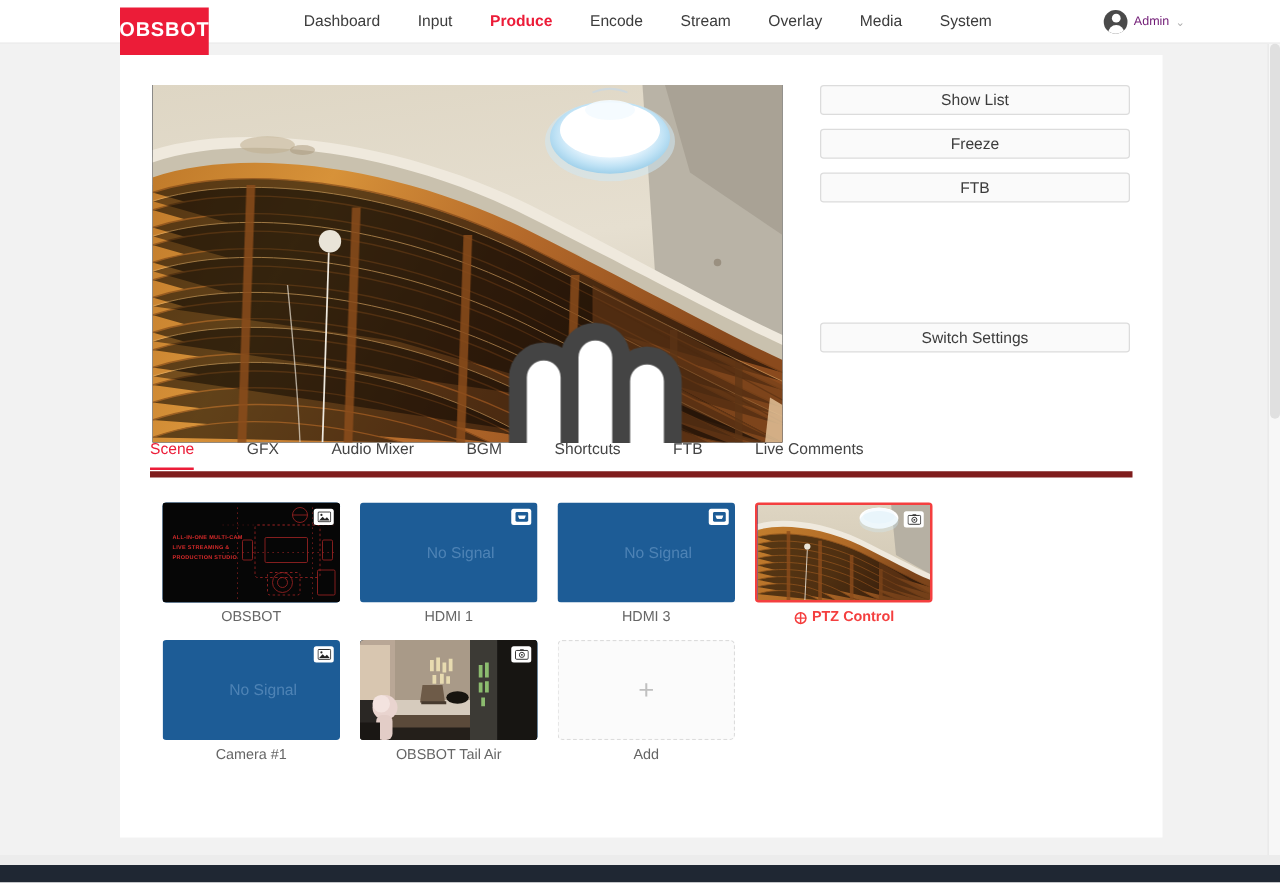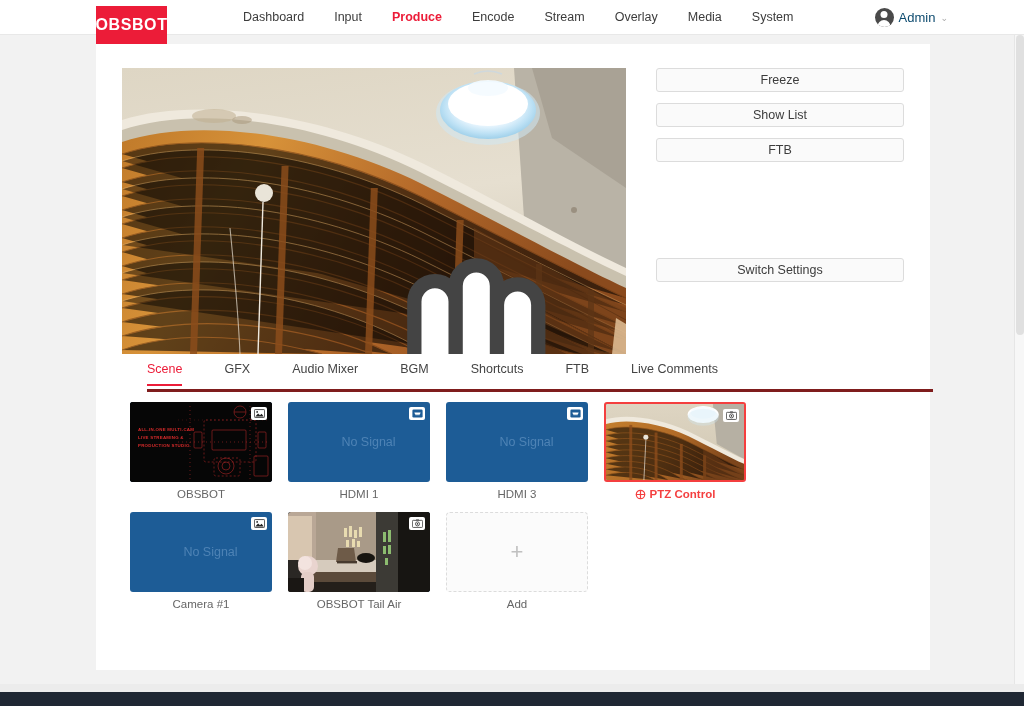--- a/index.html
+++ b/index.html
@@ -46,21 +46,21 @@
     display: inline-block;
   }
   .avatar::before {
     content:""; position:absolute; left:50%; top:3px; transform:translateX(-50%);
     width:7px; height:7px; border-radius:50%; background:#ffffff;
   }
   .avatar::after {
     content:""; position:absolute; left:50%; top:11.5px; transform:translateX(-50%);
     width:13px; height:11px; border-radius:7px 7px 0 0; background:#ffffff;
   }
-  .account-name { font-size: 13px; color: #0c4a6e; }
+  .account-name { font-size: 10px; color: #701a75; }
   .caret { font-size: 9px; color: #aaa; }
 
   
   .card {
     position: absolute; left: 96px; top: 44px;
     width: 834px; height: 626px;
     background: #ffffff;
   }
 
   
@@ -86,23 +86,23 @@
     font-size: 12.5px; color: #3c3c3c;
     display: flex; align-items: center; justify-content: center;
     margin-bottom: 11px; cursor: pointer;
     font-family: "Liberation Sans", sans-serif;
   }
   .obtn.disabled { color: #c4c4c4; background:#fbfbfb; border-color:#e6e6e6; cursor:default; }
   .obtn.switch { margin-top: 96px; }
 
   
   .tabs {
-    position: absolute; left: 24px; top: 318px; width: 786px; height: 30px;
-    border-bottom: 3px solid #7f1d1d;
-    display: flex; align-items: flex-start; margin-left: 27px;
+    position: absolute; left: 24px; top: 308px; width: 786px; height: 30px;
+    border-bottom: 5px solid #7f1d1d;
+    display: flex; align-items: flex-start;
   }
   .tab {
     font-size: 12.5px; color: #444; padding: 0 0 9px 0; margin-right: 42px;
     cursor: pointer; position: relative; white-space: nowrap;
   }
   .tab:last-child { margin-right: 0; }
   .tab.active { color: #ec1c38; }
   .tab.active::after {
     content:""; position:absolute; left:0; right:0; bottom:-1px; height:2px;
     background:#ec1c38;
@@ -302,22 +302,22 @@
           <path d="M352,6 q14,-6 28,0" stroke="#cfd8dc" stroke-width="1.4" fill="none"></path>
         </g>
       </svg>
 
       <svg class="hand-cursor" viewBox="0 0 14 18">
         <path d="M4,8 L4,3.2 a1.3,1.3 0 0 1 2.6,0 L6.6,7.6 L6.6,2.2 a1.3,1.3 0 0 1 2.6,0 L9.2,7.6 L9.2,3.4 a1.3,1.3 0 0 1 2.6,0 L11.8,12 a4.4,4.4 0 0 1 -4.4,4.4 L6.2,16.4 a3.6,3.6 0 0 1 -3.2,-2.1 L1.4,10.6 a1.2,1.2 0 0 1 2,-1.3 Z" fill="#ffffff" stroke="#444444" stroke-width="0.9" stroke-linejoin="round"></path>
       </svg>
     </div>
 
     <div class="btncol">
+      <div class="obtn">Show List</div>
       <div class="obtn">Freeze</div>
-      <div class="obtn">Show List</div>
       <div class="obtn">FTB</div>
       <div class="obtn switch">Switch Settings</div>
     </div>
 
     <div class="tabs">
       <div class="tab active">Scene</div>
       <div class="tab">GFX</div>
       <div class="tab">Audio Mixer</div>
       <div class="tab">BGM</div>
       <div class="tab">Shortcuts</div>

